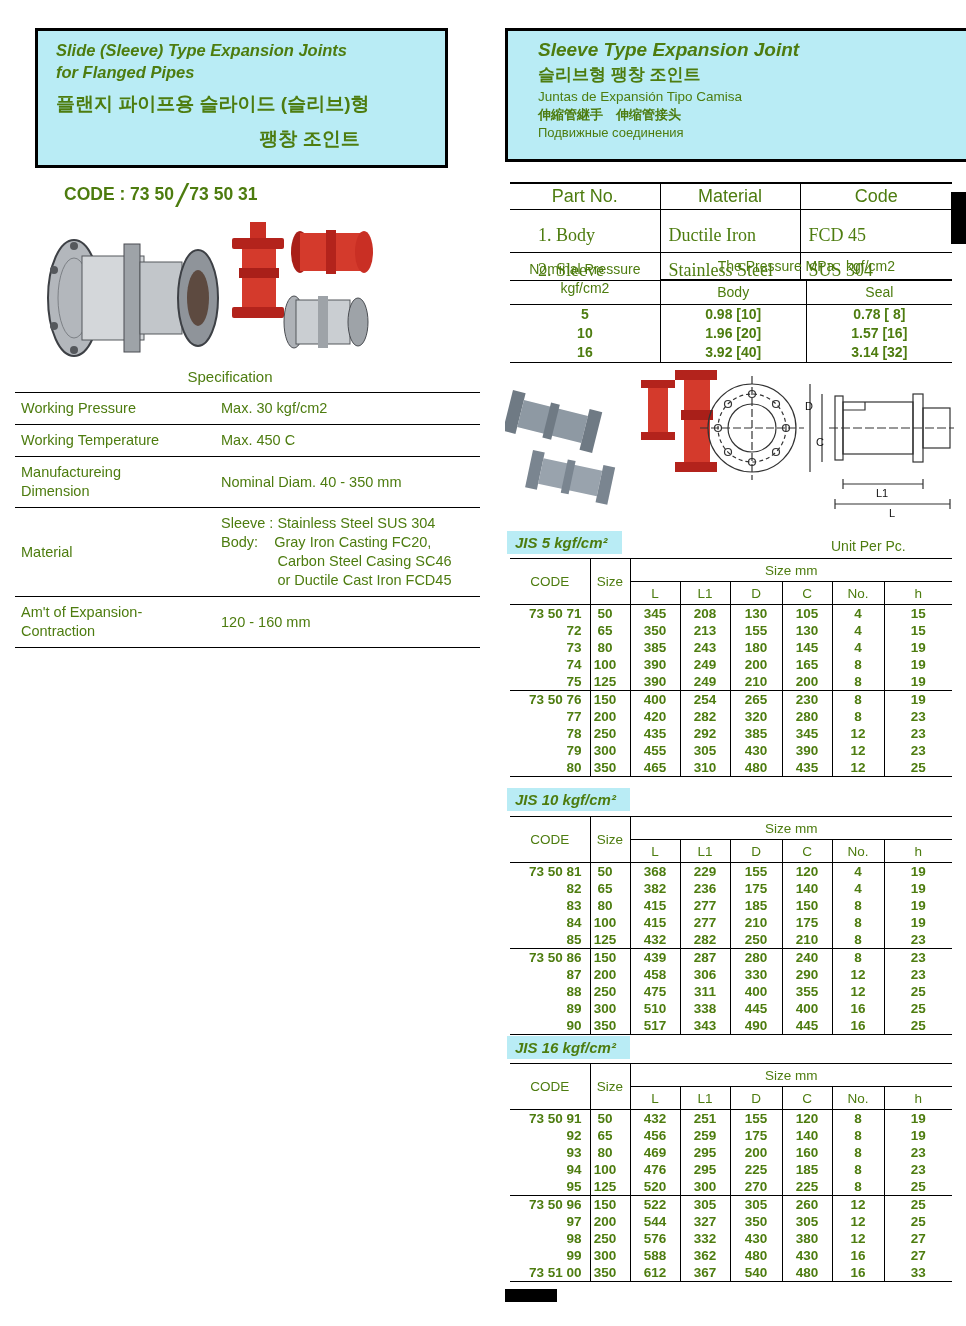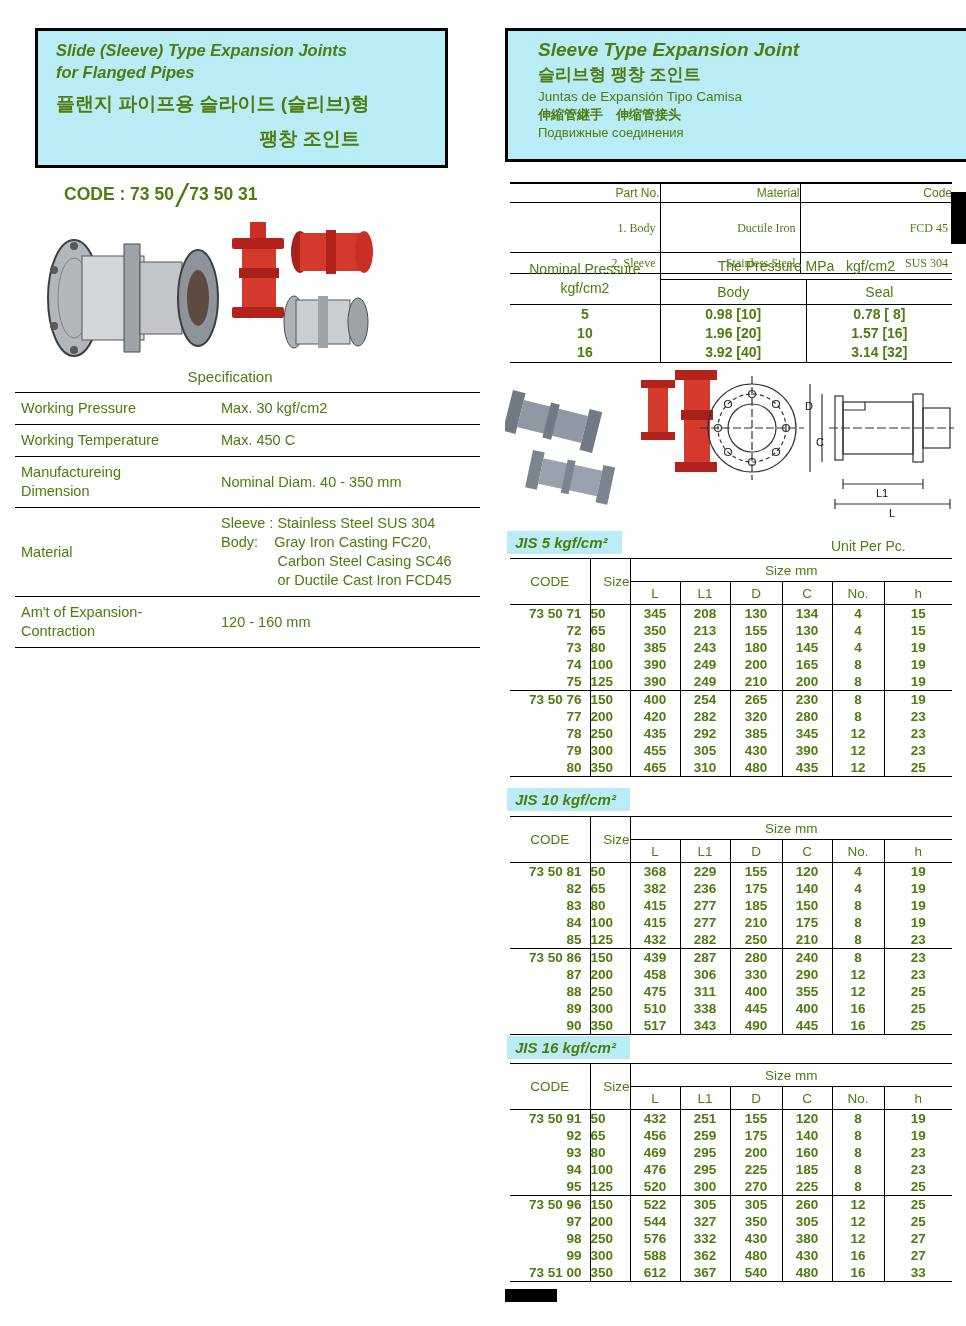--- a/index.html
+++ b/index.html
@@ -29,22 +29,22 @@
 
   
   .spec-title{position:absolute;left:15px;top:368px;width:430px;text-align:center;font-size:15px;}
   .spec-table{position:absolute;left:15px;top:392px;width:465px;border-collapse:collapse;}
   .spec-table td{border-top:1.6px solid #000;padding:6px 6px;font-size:14.5px;vertical-align:middle;line-height:19px;}
   .spec-table tr:last-child td{border-bottom:1.6px solid #000;}
   .spec-label{width:188px;}
   .spec-value{white-space:pre-wrap;}
 
   
-  .part-table{position:absolute;left:510px;top:182px;width:442px;border-collapse:collapse;font-size:12px;
-    border-top:2px solid #000;border-bottom:1.6px solid #000;text-align:right;}
+  .part-table{position:absolute;left:510px;top:182px;width:442px;border-collapse:collapse;font-size:18px;
+    border-top:2px solid #000;border-bottom:1.6px solid #000;}
   .part-table th{font-weight:400;border-bottom:1.4px solid #000;padding:2px 0;}
   .part-table th+th,.part-table td+td{border-left:1.3px solid #000;}
   .part-table td{padding:17px 4px 1px 8px;line-height:17px;font-family:Liberation Serif, serif;}
   .part-table td.part-c0{padding-left:28px;}
   .part-table col.c0{width:150px;} .part-table col.c1{width:140px;} .part-table col.c2{width:152px;}
 
   
   .press-table{position:absolute;left:510px;top:252px;width:442px;border-collapse:collapse;font-size:14px;
     border-top:1.8px solid #000;border-bottom:1.6px solid #000;}
   .press-table th{font-weight:400;padding:2px 0;}
@@ -58,27 +58,27 @@
 
   
   .jis-chip{position:absolute;left:507px;background:#b9ecf5;font-weight:700;font-style:italic;
     font-size:15px;padding:3px 14px 3px 8px;}
   .unit-note{position:absolute;left:831px;top:538px;font-size:14px;}
   .jis{position:absolute;left:510px;width:442px;border-collapse:collapse;table-layout:fixed;
     border-top:1.7px solid #000;border-bottom:1.7px solid #000;}
   .jis th{font-weight:400;font-size:13.5px;padding:1px 0;}
   .jis thead tr th{height:20px;}
   .jis .code-h,.jis .size-h{border-bottom:1.5px solid #000;}
-  .jis .size-h{border-left:1.3px solid #000;text-align:right;}
+  .jis .size-h{border-left:1.3px solid #000;}
   .jis .group-h{border-left:1.3px solid #000;border-bottom:1.3px solid #000;}
   .jis .subhead th{border-left:1.3px solid #000;border-bottom:1.5px solid #000;}
   .jis td{font-weight:700;font-size:13.5px;text-align:center;height:15px;padding:1px 0;line-height:15px;}
   .jis td+td{border-left:1.3px solid #000;}
   .jis td.code{text-align:right;padding-right:8px;}
-  .jis td.size{text-align:left;padding-right:10px;}
+  .jis td.size{text-align:center;padding-right:10px;}
   .jis tbody+tbody tr:first-child td{border-top:1.6px solid #000;}
 
   
   .img-abs{position:absolute;}
 
   
   .artifact{position:absolute;background:#000;}
 </style>
 </head>
 <body>
@@ -313,21 +313,21 @@
         <th>h</th>
       </tr>
     </thead>
   <tbody>
         <tr>
           <td class="code">73 50 71</td>
           <td class="size">50</td>
           <td class="val">345</td>
           <td class="val">208</td>
           <td class="val">130</td>
-          <td class="val">134</td>
+          <td class="val">105</td>
           <td class="val">4</td>
           <td class="val">15</td>
         </tr>
         <tr>
           <td class="code">72</td>
           <td class="size">65</td>
           <td class="val">350</td>
           <td class="val">213</td>
           <td class="val">155</td>
           <td class="val">130</td>

